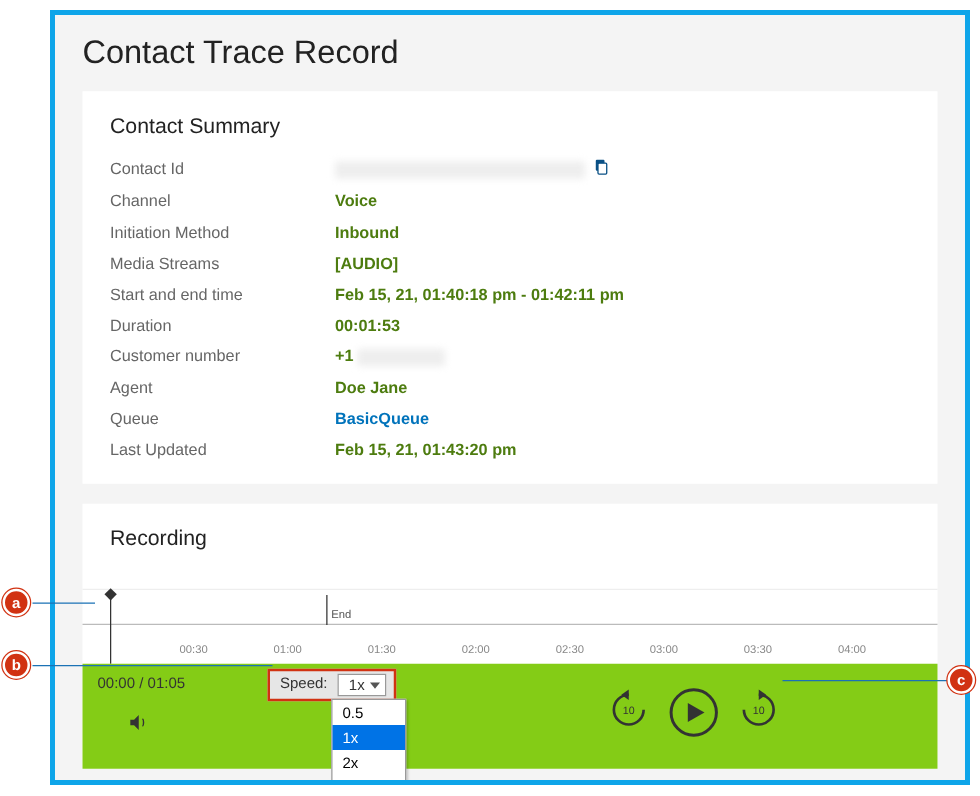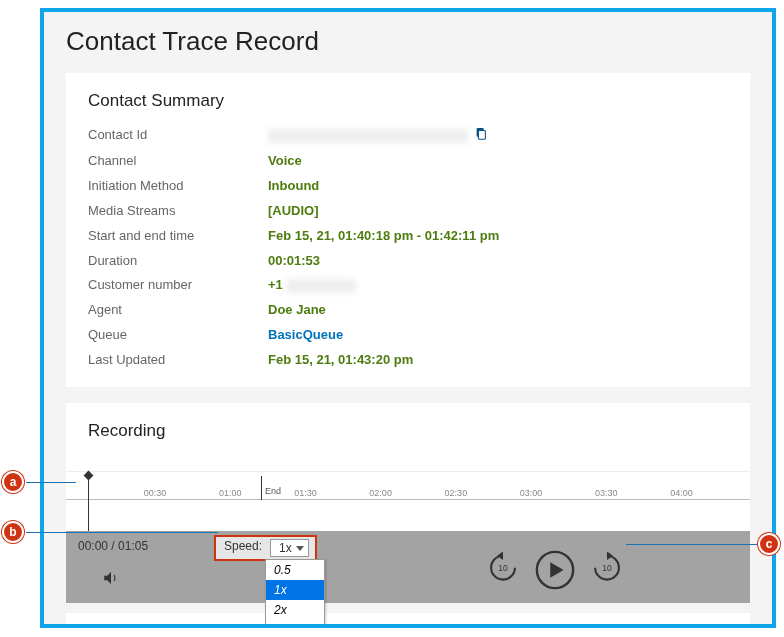--- a/index.html
+++ b/index.html
@@ -26,42 +26,42 @@
 
   .rec-card { background:#fff; padding: 18px 0 0 0; margin-bottom: 10px; }
   .rec-card .section-title { padding-left: 22px; margin-bottom: 30px; }
 
   .timeline-wrap { position: relative; height: 60px; border-top:1px solid #eee; }
   .timeline-top { position:absolute; top:0; left:0; right:0; height:28px; border-bottom:1px solid #bbb; }
   .playhead { position:absolute; top:3px; bottom:0; left:22px; width:1px; background:#333; }
   .playhead::before { content:''; position:absolute; top:-3px; left:-3px; width:7px; height:7px; background:#333; transform:rotate(45deg); }
   .end-marker { position:absolute; top:0; bottom:0; width:1px; background:#333; }
   .end-label { position:absolute; font-size:9px; color:#555; top:14px; margin-left:3px; }
-  .tick { position:absolute; top:16px; font-size:9px; color:#888; transform:translateX(-50%); }
-
-  .player-bar { background:#a3a3a3; height:72px; position:relative; }
+  .tick { position:absolute; top:42px; font-size:9px; color:#888; transform:translateX(-50%); }
+
+  .player-bar { background:#84cc16; height:84px; position:relative; }
   .time-text { position:absolute; left:12px; top:8px; font-size:12px; color:#333; }
   .speaker-icon { position:absolute; left:36px; top:38px; cursor:pointer; }
   .speaker-icon svg { width:18px; height:18px; }
 
   .speed-box {
     position:absolute; left:148px; top:4px;
     border:2px solid #d13212; padding:2px 6px 2px 8px;
     display:flex; align-items:flex-start; gap:8px; font-size:12px; color:#333;
     background:#e6e6e6;
   }
   .speed-box .sel { border:1px solid #999; background:#fff; padding:1px 16px 1px 8px; position:relative; font-size:12px; }
   .speed-box .sel::after { content:''; position:absolute; right:4px; top:6px; border-left:4px solid transparent; border-right:4px solid transparent; border-top:5px solid #555; }
 
   .dropdown {
     position:absolute; left:199px; top:28px; width:60px;
     border:1px solid #999; background:#fff; font-size:12px; z-index:5;
     box-shadow: 1px 1px 2px rgba(0,0,0,0.2);
   }
-  .dropdown div { padding:3px 8px; cursor:pointer;font-style:italic; }
+  .dropdown div { padding:3px 8px; cursor:pointer; }
   .dropdown div.sel-opt { background:#0073e6; color:#fff; }
 
   .controls { position:absolute; left:420px; top:18px; display:flex; align-items:flex-start; gap:14px; }
   .ctl-btn { width:34px; height:34px; cursor:pointer; display:flex; align-items:center; justify-content:center; }
   .ctl-btn.big { width:42px; height:42px; }
   .ctl-btn svg { width:100%; height:100%; }
 
   .callout {
     position:absolute; width:22px; height:22px; background:#d13212; color:#fff;
     border-radius:11px; font-size:12px; font-weight:700; display:flex;

